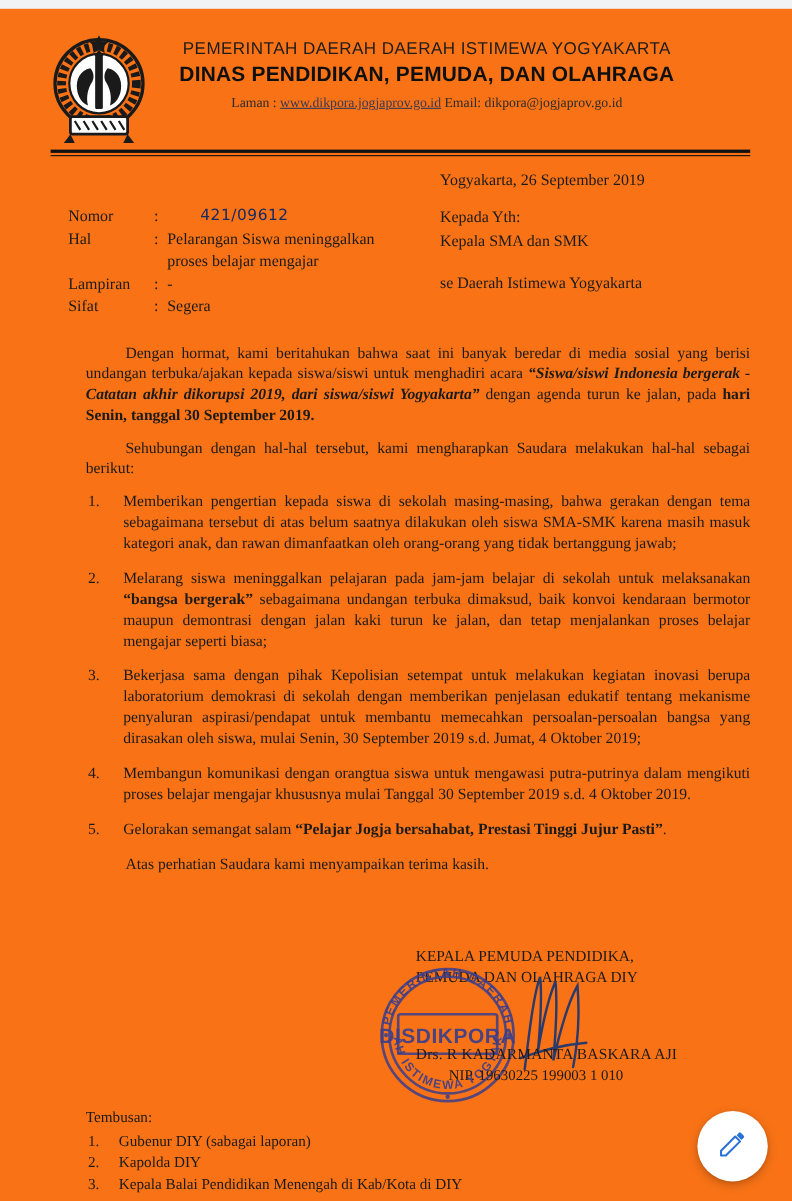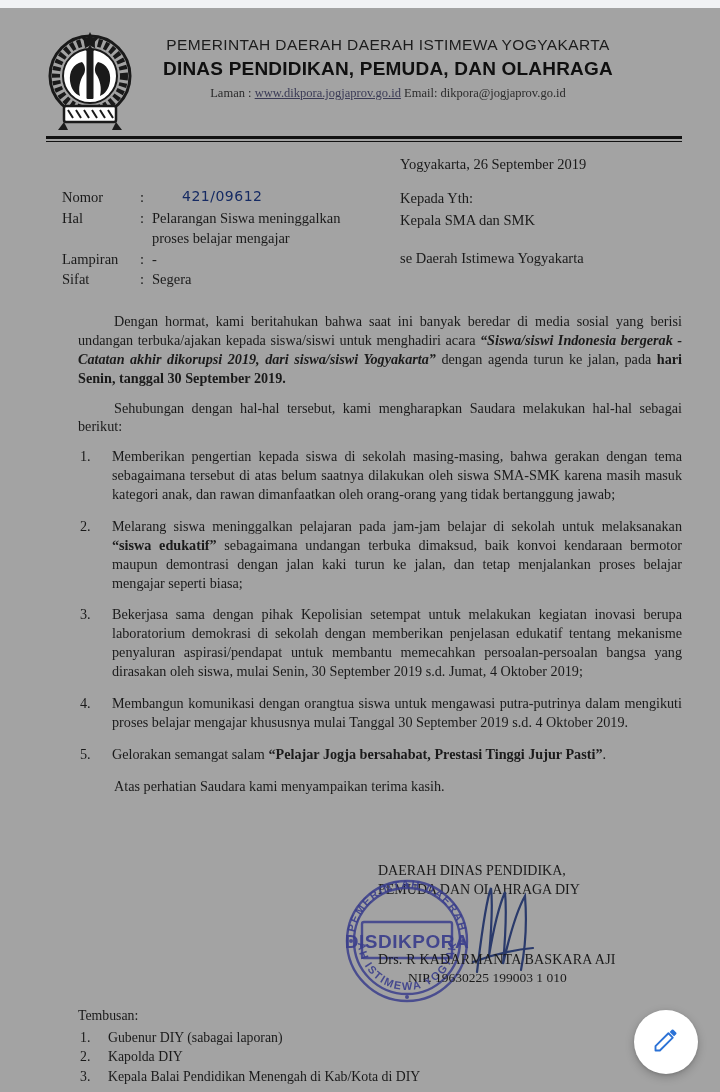--- a/index.html
+++ b/index.html
@@ -13,21 +13,21 @@
     height: 1092px;
     position: relative;
     overflow: hidden;
     font-family: "Liberation Serif", "DejaVu Serif", serif;
     color: #1a1a1a;
   }
 
   .page {
     position: absolute;
     inset: 0;
-    background: #a3a3a3;
+    background: #f97316;
   }
   .top-strip {
     position: absolute;
     top: 0; left: 0; right: 0;
     height: 8px;
     background: #f1f2f4;
   }
 
   
   .letterhead {
@@ -341,41 +341,41 @@
 
     <p class="para">Sehubungan dengan hal-hal tersebut, kami mengharapkan Saudara melakukan hal-hal sebagai berikut:</p>
 
     <ol class="items">
       <li>
         <span class="num">1.</span>
         <span>Memberikan pengertian kepada siswa di sekolah masing-masing, bahwa gerakan dengan tema sebagaimana tersebut di atas belum saatnya dilakukan oleh siswa SMA-SMK karena masih masuk kategori anak, dan rawan dimanfaatkan oleh orang-orang yang tidak bertanggung jawab;</span>
       </li>
       <li>
         <span class="num">2.</span>
-        <span>Melarang siswa meninggalkan pelajaran pada jam-jam belajar di sekolah untuk melaksanakan </span><span class="b">“siswa edukatif”</span><span> sebagaimana undangan terbuka dimaksud, baik konvoi kendaraan bermotor maupun demontrasi dengan jalan kaki turun ke jalan, dan tetap menjalankan proses belajar mengajar seperti biasa;</span>
+        <span>Melarang siswa meninggalkan pelajaran pada jam-jam belajar di sekolah untuk melaksanakan </span><span class="b">“bangsa bergerak”</span><span> sebagaimana undangan terbuka dimaksud, baik konvoi kendaraan bermotor maupun demontrasi dengan jalan kaki turun ke jalan, dan tetap menjalankan proses belajar mengajar seperti biasa;</span>
       </li>
       <li>
         <span class="num">3.</span>
         <span>Bekerjasa sama dengan pihak Kepolisian setempat untuk melakukan kegiatan inovasi berupa laboratorium demokrasi di sekolah dengan memberikan penjelasan edukatif tentang mekanisme penyaluran aspirasi/pendapat untuk membantu memecahkan persoalan-persoalan bangsa yang dirasakan oleh siswa, mulai Senin, 30 September 2019 s.d. Jumat, 4 Oktober 2019;</span>
       </li>
       <li>
         <span class="num">4.</span>
         <span>Membangun komunikasi dengan orangtua siswa untuk mengawasi putra-putrinya dalam mengikuti proses belajar mengajar khususnya mulai Tanggal 30 September 2019 s.d. 4 Oktober 2019.</span>
       </li>
       <li>
         <span class="num">5.</span>
         <span>Gelorakan semangat salam </span><span class="b">“Pelajar Jogja bersahabat, Prestasi Tinggi Jujur Pasti”</span><span>.</span>
       </li>
     </ol>
 
     <p class="para closing">Atas perhatian Saudara kami menyampaikan terima kasih.</p>
   </div>
 
   <div class="signature">
-    <div class="sig-title">DAERAH DINAS PENDIDIKA,</div>
+    <div class="sig-title">KEPALA PEMUDA PENDIDIKA,</div>
     <div class="sig-title">PEMUDA DAN OLAHRAGA DIY</div>
   </div>
 
   <div class="stamp">
     <svg viewBox="0 0 138 138" width="138" height="138" aria-hidden="true">
       <defs>
         <path id="arcTop" d="M 16 69 A 53 53 0 0 1 122 69"></path>
         <path id="arcBot" d="M 20 69 A 49 49 0 0 0 118 69"></path>
       </defs>
       <g fill="none" stroke="#3b3f8c" stroke-width="2.4" opacity="0.85">

